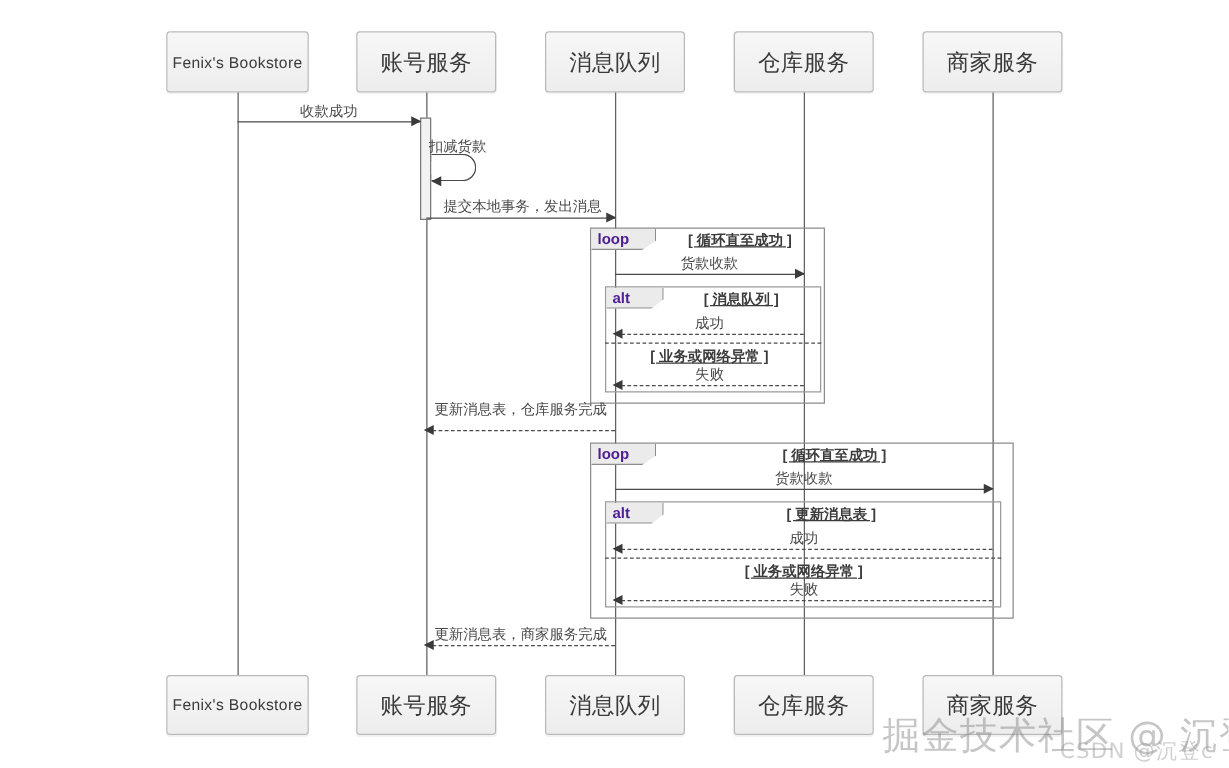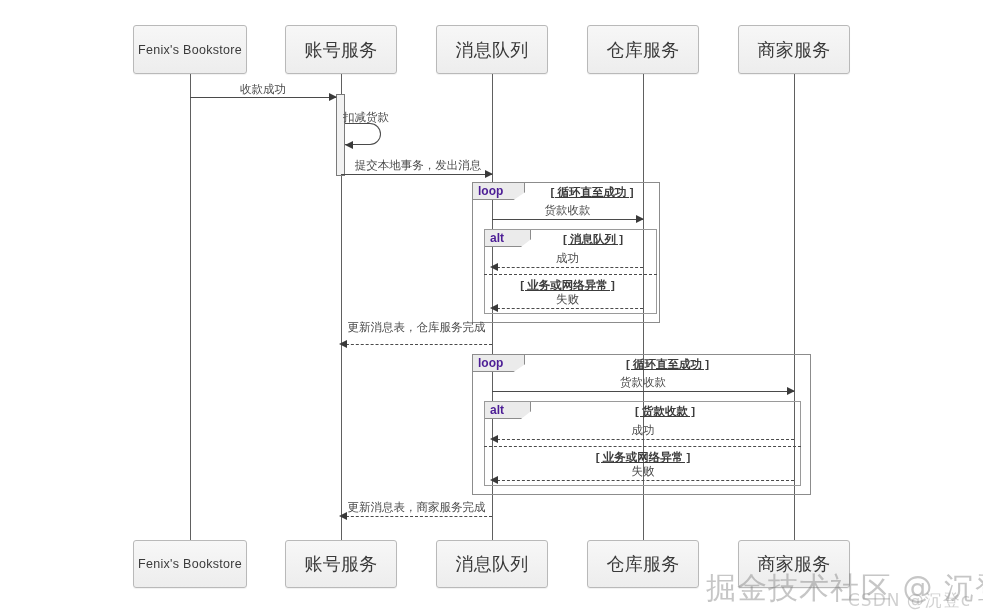--- a/index.html
+++ b/index.html
@@ -210,21 +210,21 @@
   <div class="fragment" style="left:472px;top:354px;width:339px;height:141px;"></div>
   <div class="fraglabel" style="left:473px;top:355px;width:52px;">loop</div>
   <div class="fragcond" style="left:525px;top:357px;width:285px;">[ 循环直至成功 ]</div>
 
   <div class="msglabel" style="left:492px;top:375px;width:302px;">货款收款</div>
   <div class="msg" style="left:492px;top:391px;width:302px;"></div>
   <div class="arrowhead right" style="left:787px;top:386.5px;"></div>
 
   <div class="fragment inner" style="left:484px;top:401px;width:317px;height:85px;"></div>
   <div class="fraglabel" style="left:485px;top:402px;width:46px;">alt</div>
-  <div class="fragcond" style="left:531px;top:404px;width:268px;">[ 货款收款 ]</div>
+  <div class="fragcond" style="left:531px;top:404px;width:268px;">[ 更新消息表 ]</div>
 
   <div class="msglabel" style="left:492px;top:423px;width:302px;">成功</div>
   <div class="msg dashed" style="left:492px;top:439px;width:302px;"></div>
   <div class="arrowhead left" style="left:490px;top:434.5px;"></div>
 
   <div class="divider" style="left:484px;top:446px;width:317px;"></div>
 
   <div class="fragcond" style="left:492px;top:450px;width:302px;">[ 业务或网络异常 ]</div>
 
   <div class="msglabel" style="left:492px;top:464px;width:302px;">失败</div>

